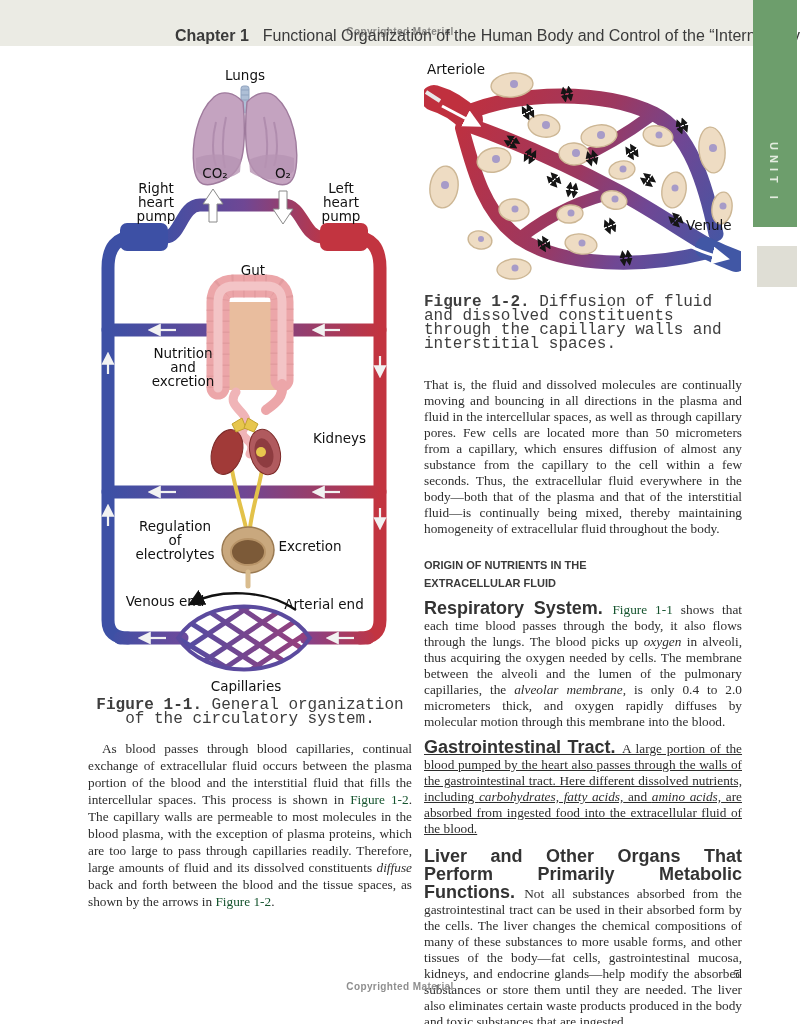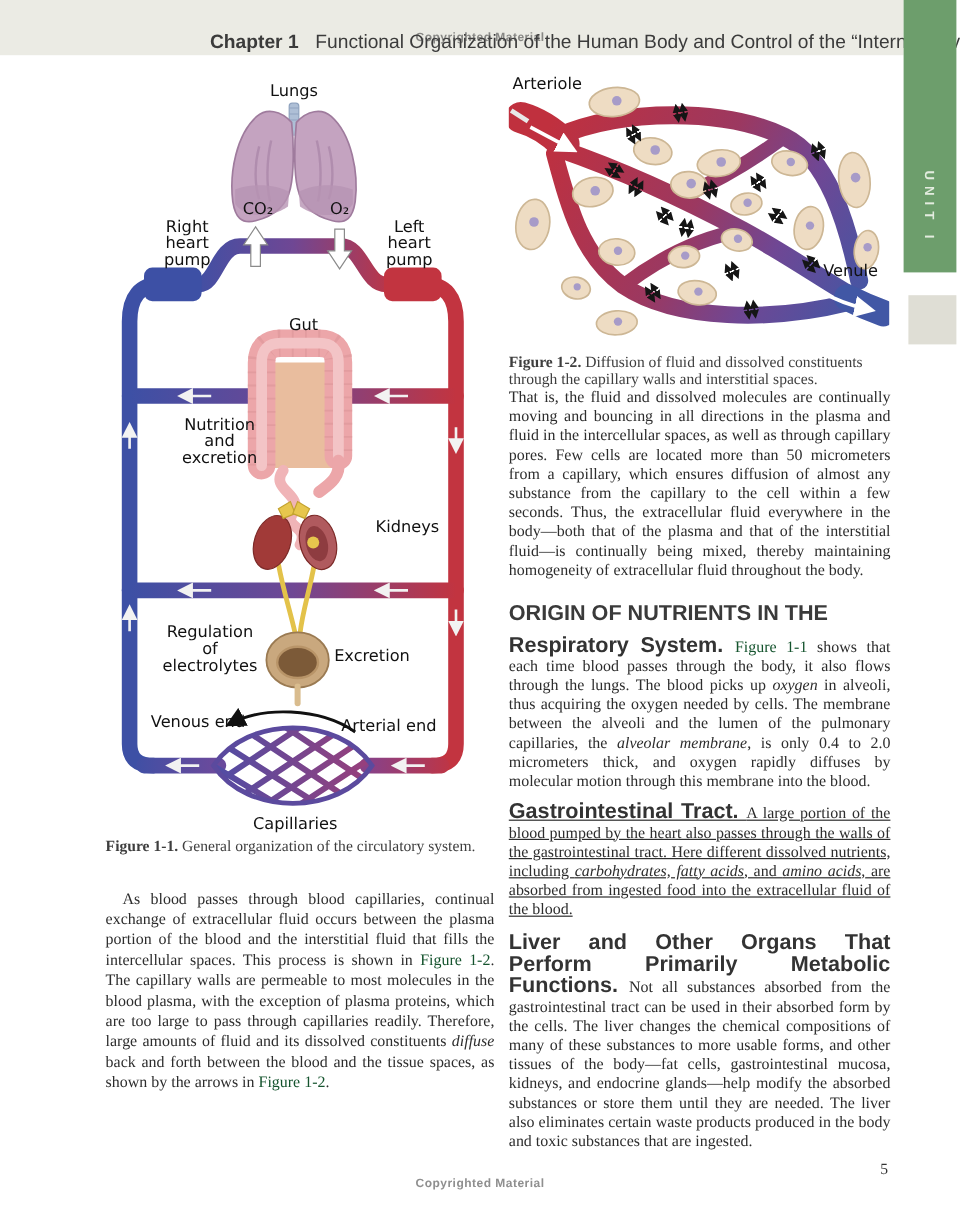--- a/index.html
+++ b/index.html
@@ -17,36 +17,36 @@
       font-family:"Liberation Sans",sans-serif;font-size:11px;font-weight:bold;
       letter-spacing:5px;color:#e3ecdf;}
   .tab-block{position:absolute;left:757px;top:246px;width:40px;height:41px;background:#dfded5;}
   
   .watermark{position:absolute;left:0;width:800px;text-align:center;
       font-family:"Liberation Sans",sans-serif;font-weight:bold;font-size:10px;
       letter-spacing:.4px;pointer-events:none;}
   .wm-top{top:26px;color:#4a4a4a;opacity:.62;}
   .wm-bottom{top:981px;color:#8f8f8f;}
   
-  .caption{font-family:Liberation Serif, serif;font-size:13px;line-height:14px;color:#3e3e3e;}
+  .caption{font-family:Liberation Mono, monospace;font-size:16px;line-height:14px;color:#3e3e3e;}
   .caption b{font-weight:bold;}
-  .fig1-caption{position:absolute;left:88px;top:698px;width:324px;text-align:left;}
+  .fig1-caption{position:absolute;left:88px;top:698px;width:324px;text-align:center;}
   .col-left{position:absolute;left:88px;top:740px;width:324px;}
   .col-right{position:absolute;left:424px;top:62px;width:318px;}
   .body-p{font-size:13.3px;color:#2d2d2d;text-align:justify;margin:0;}
   .col-left .body-p{line-height:17px;}
   .col-right .body-p{line-height:16px;}
   .ind{text-indent:14px;}
   .r-b{font-family:"Liberation Sans",sans-serif;font-weight:bold;font-size:18px;color:#333;}
   .r-i{font-style:italic;}
   .r-l{color:#14532d;}
   .sec-heading{margin:20px 0 0 0;font-family:"Liberation Sans",sans-serif;font-weight:bold;
-      font-size:18px;line-height:17.5px;color:#3a3a3a;}
+      font-size:11px;line-height:17.5px;color:#3a3a3a;}
   .mt-cap{margin-top:5px;}
-  .mt-p1{}
+  .mt-p1{margin-top:26px;}
   .mt-p2{margin-top:8px;}
   .mt-p3{margin-top:9px;text-decoration:underline;}
   .mt-p4{margin-top:11px;}
   .pageno{position:absolute;left:716px;top:966px;width:24px;text-align:right;
       font-family:"Liberation Serif",serif;font-size:13px;color:#333;}
   svg{display:block;}
   svg text{font-family:"DejaVu Sans",sans-serif;fill:#111;}
 </style>
 </head>
 <body>
@@ -305,20 +305,21 @@
   </svg>
 
   <div class="caption mt-cap">
     <b>Figure 1-2.</b><span> Diffusion of fluid and dissolved constituents through the capillary walls and interstitial spaces.</span>
   </div>
 
   <p class="body-p mt-p1"><span>That is, the fluid and dissolved molecules are continually moving and bouncing in all directions in the plasma and fluid in the intercellular spaces, as well as through capillary pores. Few cells are located more than 50 micrometers from a capillary, which ensures diffusion of almost any substance from the capillary to the cell within a few seconds. Thus, the extracellular fluid everywhere in the body—both that of the plasma and that of the interstitial fluid—is continually being mixed, thereby maintaining homogeneity of extracellular fluid throughout the body.</span></p>
 
   <h2 class="sec-heading">
     <span style="display:block">ORIGIN OF NUTRIENTS IN THE</span>
+    <span style="display:block">EXTRACELLULAR FLUID</span>
   </h2>
 
   <p class="body-p mt-p2"><span class="r-b">Respiratory System. </span><span class="r-l">Figure 1-1</span><span> shows that each time blood passes through the body, it also flows through the lungs. The blood picks up </span><span class="r-i">oxygen</span><span> in alveoli, thus acquiring the oxygen needed by cells. The membrane between the alveoli and the lumen of the pulmonary capillaries, the </span><span class="r-i">alveolar membrane</span><span>, is only 0.4 to 2.0 micrometers thick, and oxygen rapidly diffuses by molecular motion through this membrane into the blood.</span></p>
   <p class="body-p mt-p3"><span class="r-b">Gastrointestinal Tract. </span><span>A large portion of the blood pumped by the heart also passes through the walls of the gastrointestinal tract. Here different dissolved nutrients, including </span><span class="r-i">carbohydrates, fatty acids,</span><span> and </span><span class="r-i">amino acids,</span><span> are absorbed from ingested food into the extracellular fluid of the blood.</span></p>
   <p class="body-p mt-p4"><span class="r-b">Liver and Other Organs That Perform Primarily Metabolic Functions. </span><span>Not all substances absorbed from the gastrointestinal tract can be used in their absorbed form by the cells. The liver changes the chemical compositions of many of these substances to more usable forms, and other tissues of the body—fat cells, gastrointestinal mucosa, kidneys, and endocrine glands—help modify the absorbed substances or store them until they are needed. The liver also eliminates certain waste products produced in the body and toxic substances that are ingested.</span></p>
 </div>
 
 <div class="watermark wm-bottom">Copyrighted Material</div>
 <div class="pageno">5</div>
 

